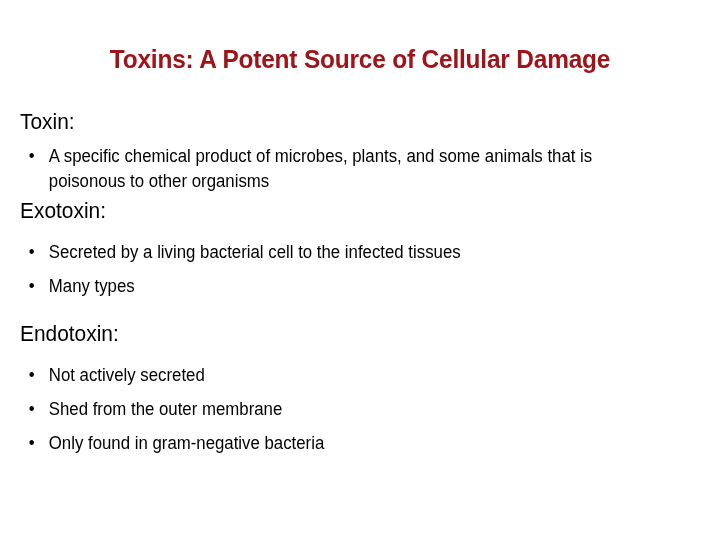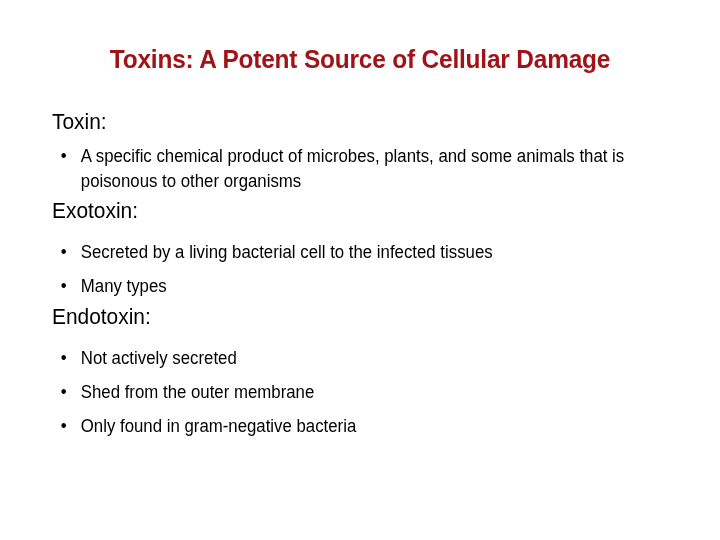--- a/index.html
+++ b/index.html
@@ -38,21 +38,21 @@
     color: #A01318;
     font-family: "Liberation Sans Narrow", "Liberation Sans", "DejaVu Sans", sans-serif;
     transform: scaleX(0.94);
     transform-origin: center top;
     white-space: nowrap;
   }
 
   
   .body-area {
     position: absolute;
-    left: 52px;
+    left: 20px;
     top: 108px;
     width: 656px;
   }
 
   .section {
     margin: 0;
   }
 
   .section-heading {
     font-size: 22px;
@@ -93,21 +93,21 @@
   }
 
   
   .sec-toxin       { margin-top: 0px; }
   .sec-toxin .bullet-list { margin-top: 8px; }
 
   .sec-exotoxin    { margin-top: 3px; }
   .sec-exotoxin .bullet-list { margin-top: 10px; }
   .sec-exotoxin .bullet-item { line-height: 34px; }
 
-  .sec-endotoxin   { }
+  .sec-endotoxin   { margin-top: 17px; }
   .sec-endotoxin .bullet-list { margin-top: 10px; }
   .sec-endotoxin .bullet-item { line-height: 34px; }
 
   .sec-endotoxin .bullet-item .dot,
   .sec-exotoxin .bullet-item .dot { line-height: 34px; }
 
   
   .page-number {
     position: absolute;
     right: 14px;

